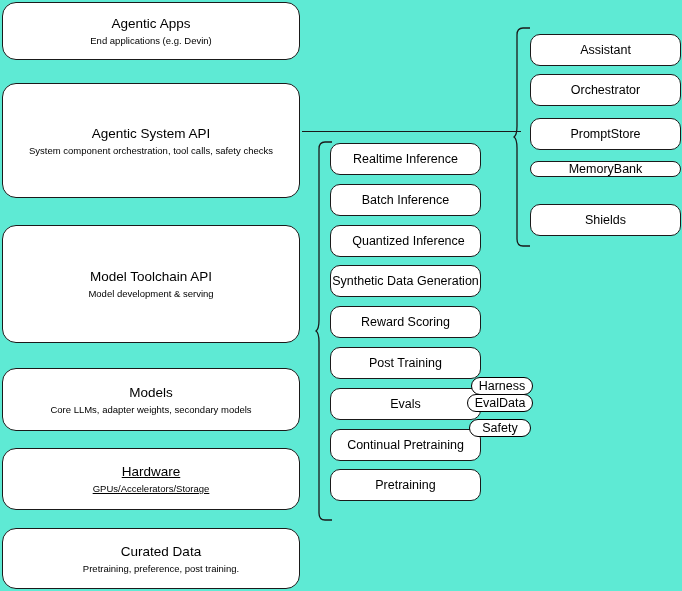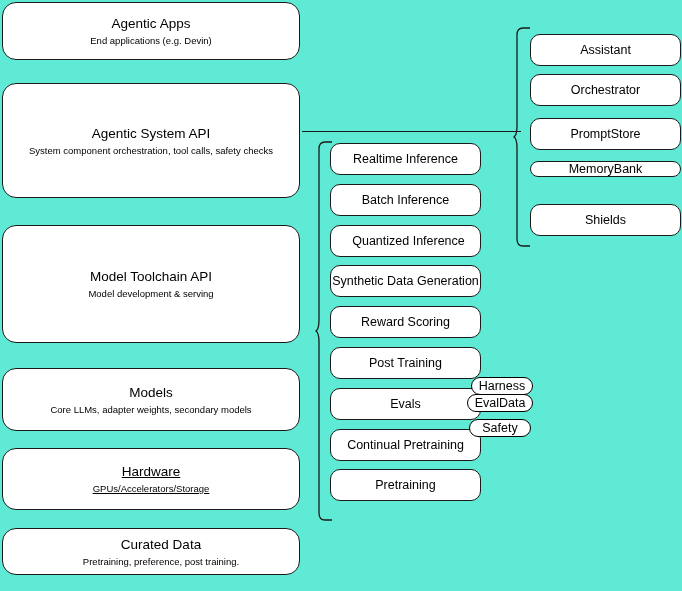--- a/index.html
+++ b/index.html
@@ -119,21 +119,21 @@
   <div class="box stack-box" style="left:2px; top:368px; width:298px; height:63px;">
     <div class="layer-title">Models</div>
     <div class="layer-sub">Core LLMs, adapter weights, secondary models</div>
   </div>
 
   <div class="box stack-box" style="left:2px; top:448px; width:298px; height:62px;text-decoration:underline;">
     <div class="layer-title">Hardware</div>
     <div class="layer-sub">GPUs/Accelerators/Storage</div>
   </div>
 
-  <div class="box stack-box" style="left:2px; top:528px; width:298px; height:47px;padding-left:20px;">
+  <div class="box stack-box" style="left:2px; top:528px; width:298px; height:61px;padding-left:20px;">
     <div class="layer-title">Curated Data</div>
     <div class="layer-sub">Pretraining, preference, post training.</div>
   </div>
 
   <div class="hline" style="left:302px; top:131px; width:219px;"></div>
 
   <svg class="bracket" style="left:316px; top:140px;" width="18" height="382" viewBox="0 0 18 382">
     <path d="M16,2 L9,2 Q3,2 3,9 L3,180 Q3,189 0,191 Q3,193 3,202 L3,373 Q3,380 9,380 L16,380"></path>
   </svg>
 

